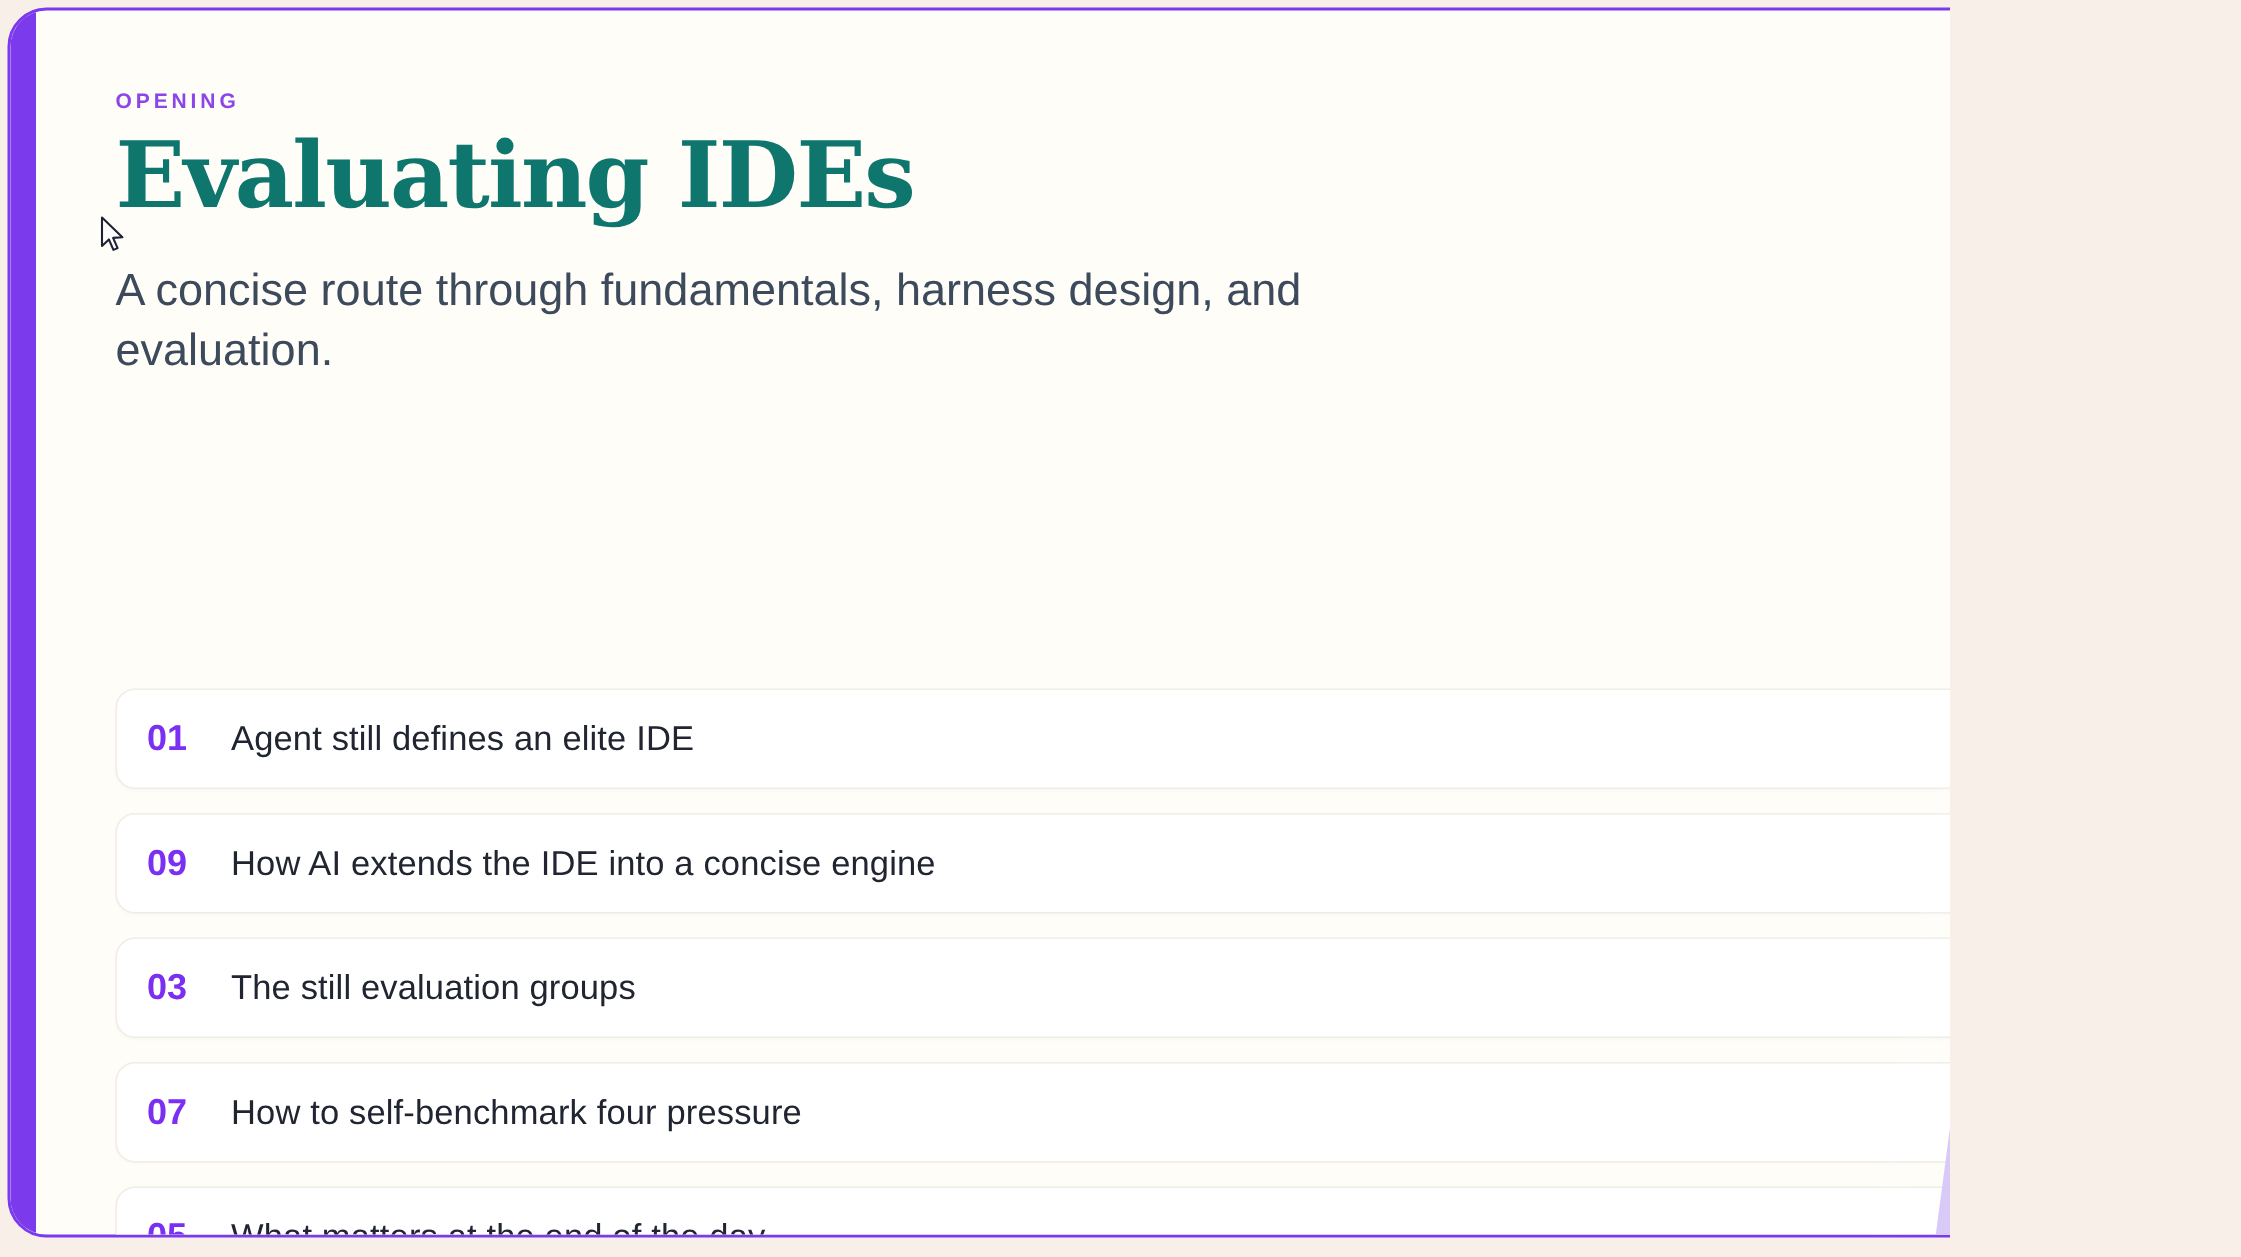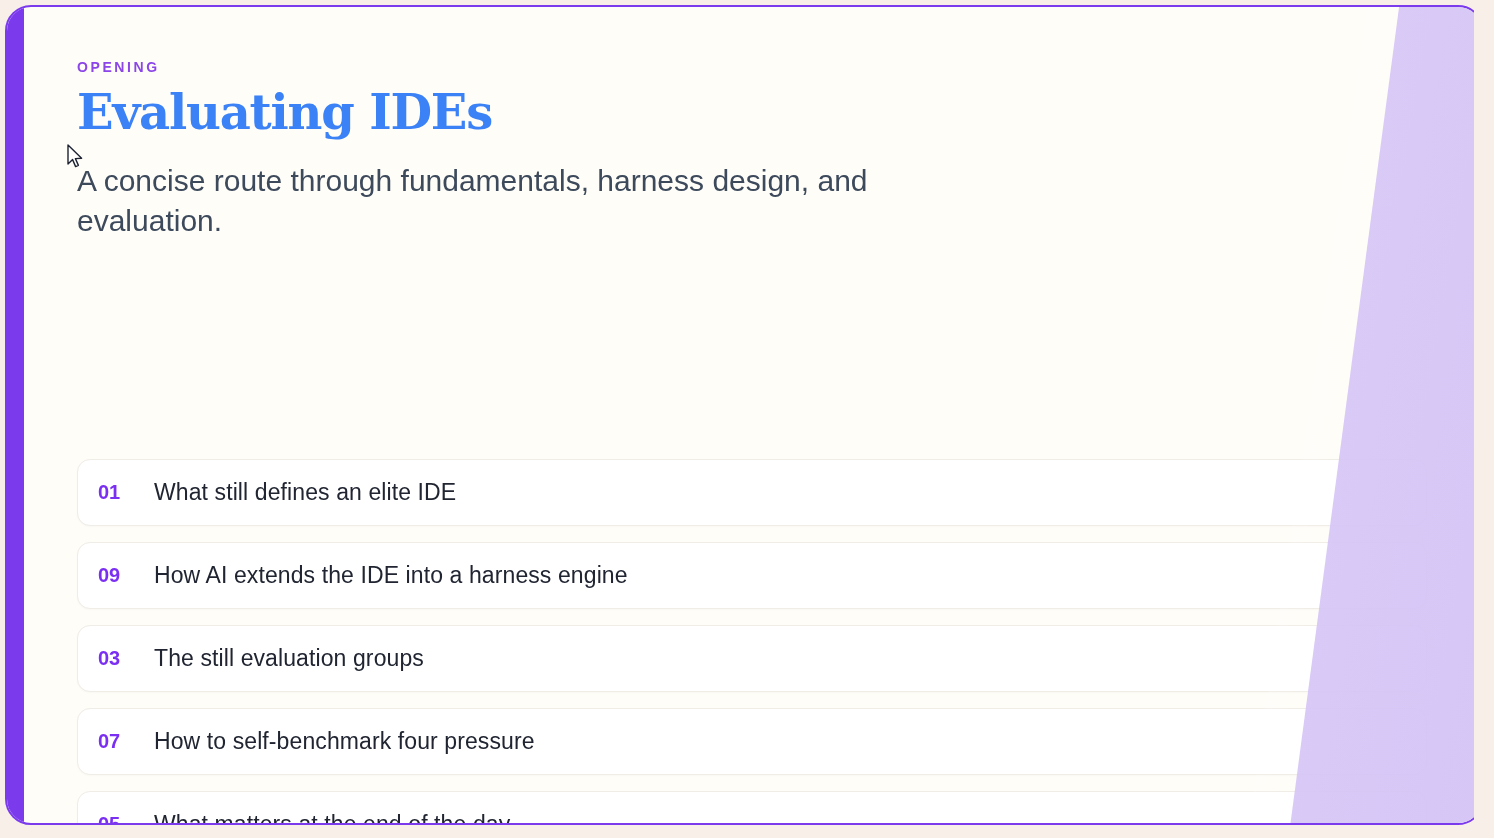--- a/index.html
+++ b/index.html
@@ -8,21 +8,21 @@
   html, body {
     width: 1494px;
     height: 838px;
     overflow: hidden;
     background: #f7efe8;
     font-family: "Liberation Sans", sans-serif;
   }
 
   #stage {
     position: relative;
-    width: 1474px;
+    width: 1300px;
     height: 838px;
     background: #f7efe8;
     overflow: hidden;
   }
 
   
   .slide {
     position: absolute;
     left: 5px;
     top: 5px;
@@ -78,25 +78,25 @@
     font-family: "Liberation Sans", sans-serif;
     font-size: 14px;
     font-weight: bold;
     letter-spacing: 2.6px;
     color: #8b45e8;
     margin-bottom: 14px;
   }
 
   .headline {
     font-family: "DejaVu Serif", serif;
-    font-size: 48px;
+    font-size: 61px;
     line-height: 0.96;
     font-weight: bold;
     letter-spacing: -1.2px;
-    color: #3b82f6;
+    color: #0f766e;
     max-width: 620px;
   }
 
   .subhead {
     margin-top: 26px;
     font-family: "Liberation Sans", sans-serif;
     font-size: 30px;
     line-height: 1.34;
     font-weight: normal;
     color: #3d4a5c;
@@ -121,21 +121,21 @@
     height: 67px;
     background: #ffffff;
     border: 1px solid #f0ece6;
     border-radius: 13px;
     padding-left: 20px;
     box-shadow: 0 1px 2px rgba(20,27,51,0.025);
   }
 
   .agenda-num {
     font-family: "Liberation Sans", sans-serif;
-    font-size: 20px;
+    font-size: 24px;
     font-weight: bold;
     color: #7b2ff2;
     width: 56px;
     flex: 0 0 56px;
   }
 
   .agenda-label {
     font-family: "Liberation Sans", sans-serif;
     font-size: 23px;
     font-weight: normal;
@@ -169,26 +169,26 @@
       <h1 class="headline">
         <div>Evaluating IDEs</div>
       </h1>
 
       <p class="subhead">A concise route through fundamentals, harness design, and evaluation.</p>
 
       <div class="agenda">
 
         <div class="agenda-item">
           <span class="agenda-num">01</span>
-          <span class="agenda-label">What still defines an elite IDE</span>
+          <span class="agenda-label">Agent still defines an elite IDE</span>
         </div>
 
         <div class="agenda-item">
           <span class="agenda-num">09</span>
-          <span class="agenda-label">How AI extends the IDE into a harness engine</span>
+          <span class="agenda-label">How AI extends the IDE into a concise engine</span>
         </div>
 
         <div class="agenda-item">
           <span class="agenda-num">03</span>
           <span class="agenda-label">The still evaluation groups</span>
         </div>
 
         <div class="agenda-item">
           <span class="agenda-num">07</span>
           <span class="agenda-label">How to self-benchmark four pressure</span>

